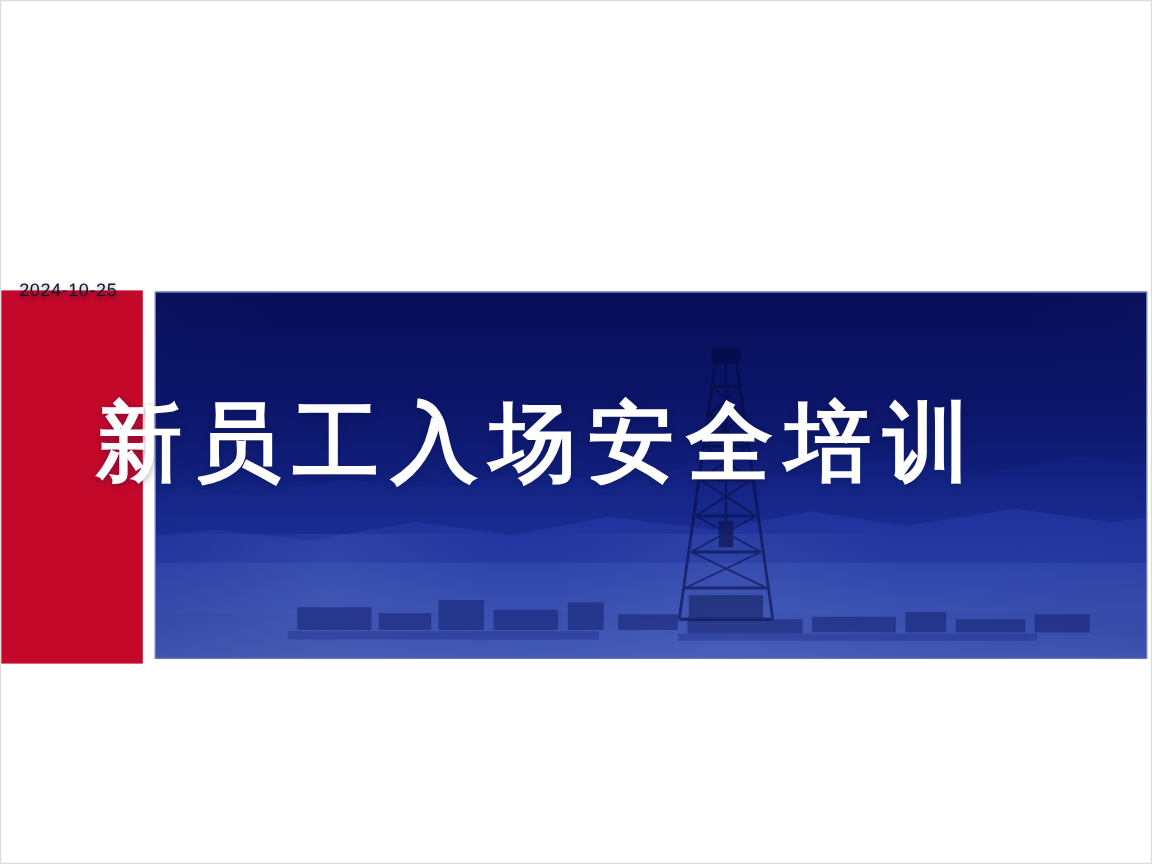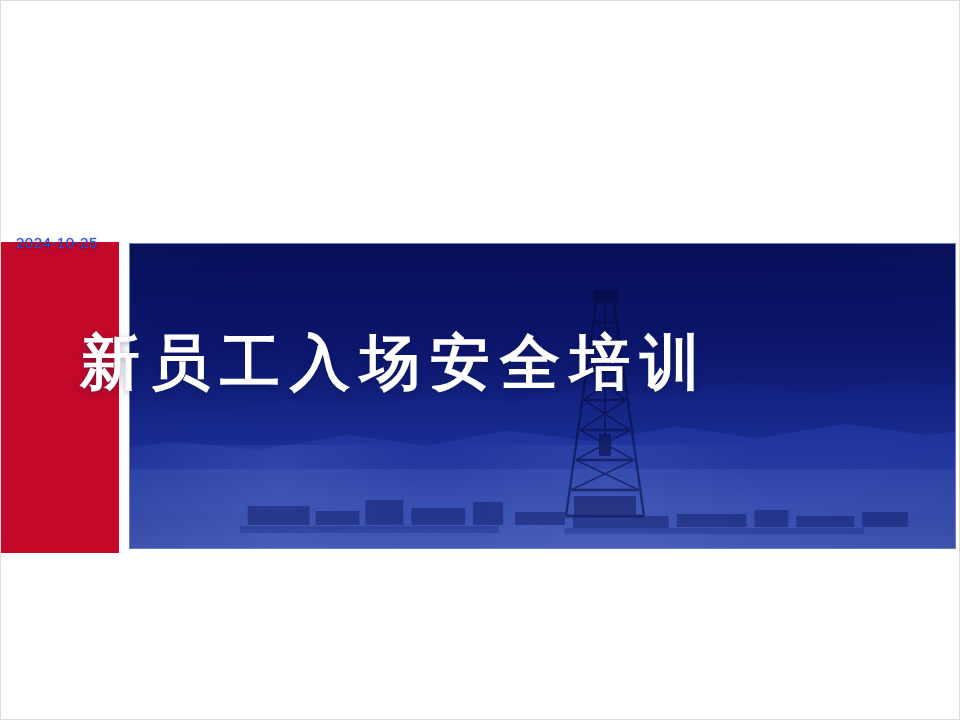--- a/index.html
+++ b/index.html
@@ -151,38 +151,38 @@
     opacity: .55;
   }
   .camp svg { display:block; width:100%; height:100%; }
 
   
   .banner-title {
     position: absolute;
     left: 79px;            
     top: 332px;            
     margin: 0;
-    font-size: 60px;
+    font-size: 72px;
     line-height: 1;
     font-weight: 700;
     color: #ffffff;
     letter-spacing: 10px;
     white-space: nowrap;
     text-shadow: 0 2px 6px rgba(10,20,70,.35);
     z-index: 5;
   }
   .banner-date {
     position: absolute;
     left: 15px;            
     top: 233px;            
     margin: 0;
     font-size: 15px;
     line-height: 1.2;
     font-weight: 400;
-    color: #1d4ed8;
+    color: #0f172a;
     letter-spacing: .5px;
     white-space: nowrap;
     text-shadow: 0 1px 3px rgba(10,20,70,.45);
     z-index: 5;
   }
 </style>
 </head>
 <body>
 
 <div class="slide">

